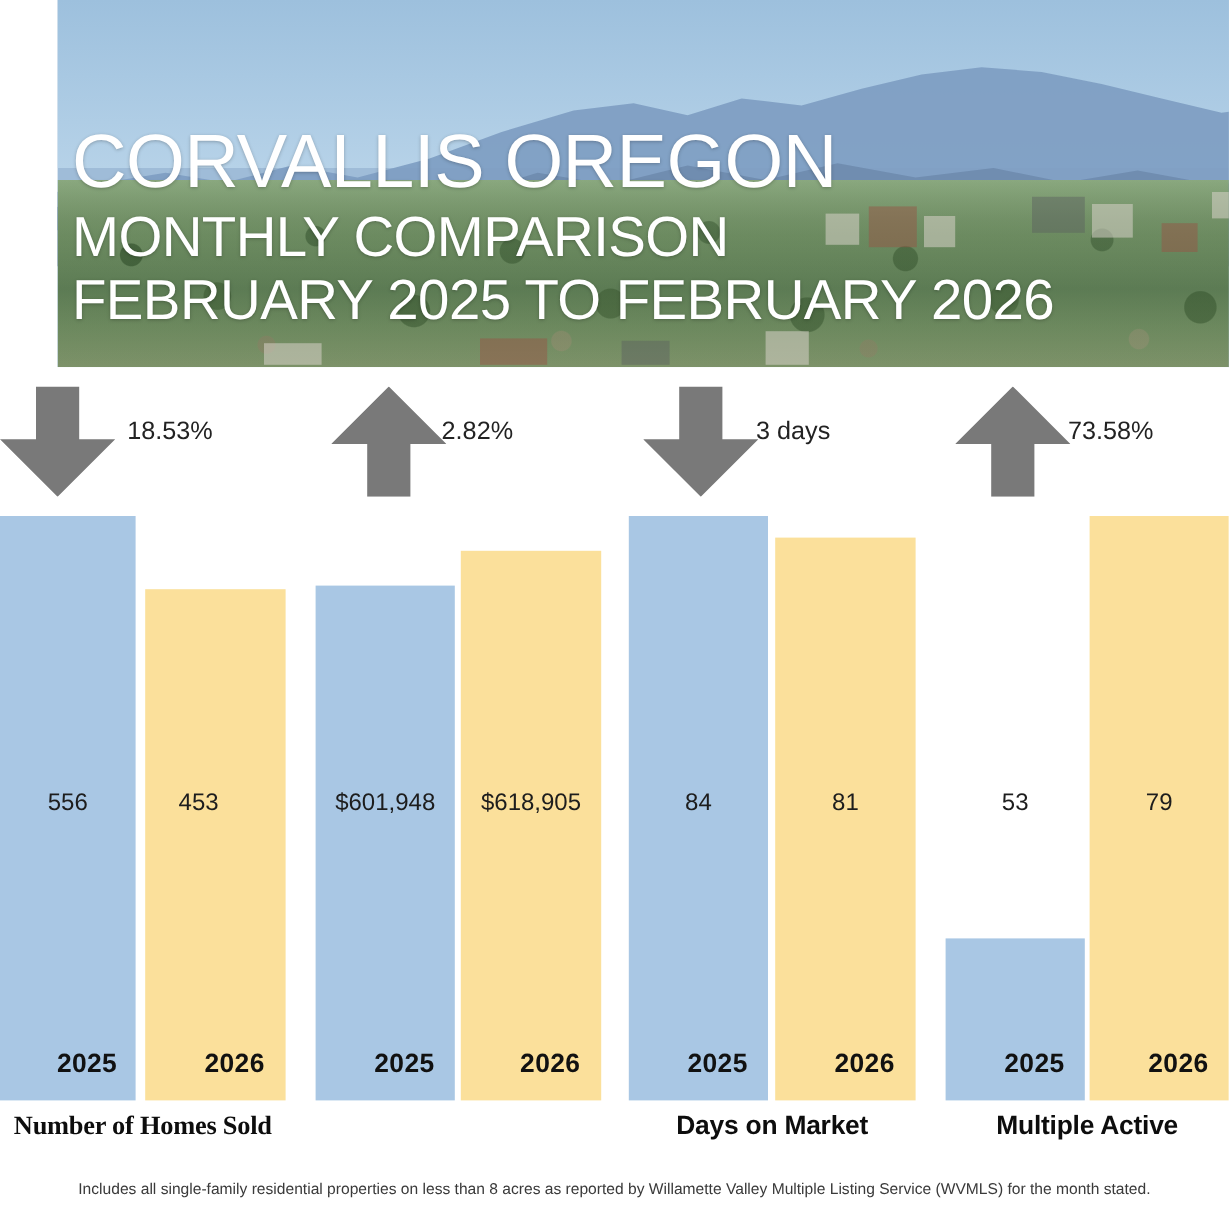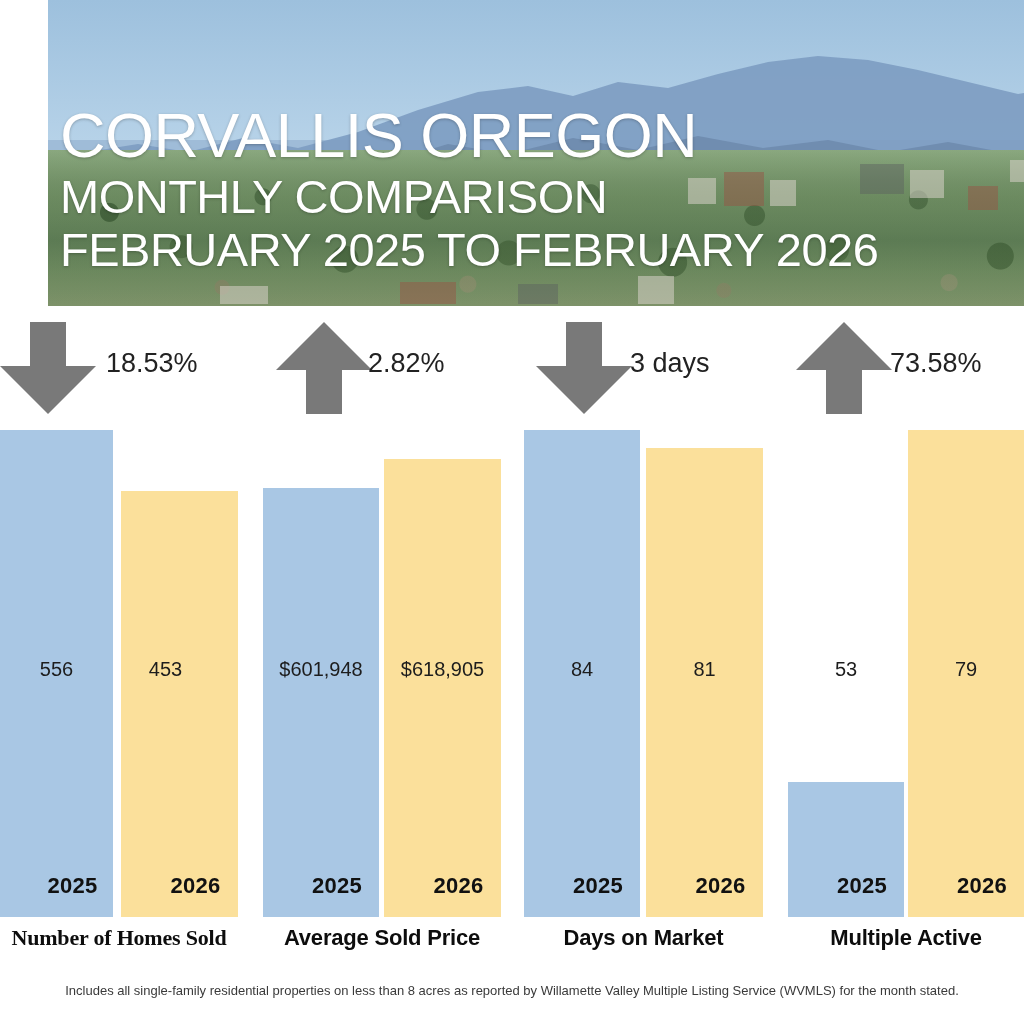--- a/index.html
+++ b/index.html
@@ -103,21 +103,21 @@
     left: 0; top: 306px;
     width: 1024px; height: 124px;
     background: #ffffff;
     z-index: 6;
   }
   .delta-group { position: absolute; top: 0; height: 124px; }
   .arrow-svg { position: absolute; top: 16px; }
   .delta-text {
     position: absolute;
     top: 42px;
-    font-size: 27px;
+    font-size: 21px;
     color: #222222;
     white-space: nowrap;
     font-family: "Liberation Sans", sans-serif;
   }
 
   
   .chart {
     position: absolute;
     left: 0; top: 430px;
     width: 1024px; height: 487px;
@@ -274,19 +274,18 @@
 
     <div class="bar blue" style="left:788px; width:116px; height:135px;"></div>
     <div class="bar yellow" style="left:908px; width:116px; height:487px;"></div>
     <div class="bar-value" style="left:788px; width:116px; top:228px;">53</div>
     <div class="bar-value" style="left:908px; width:116px; top:228px;">79</div>
     <div class="bar-year" style="left:788px; width:116px;">2025</div>
     <div class="bar-year" style="left:908px; width:116px;">2026</div>
   </div>
 
   <div class="cat-label" style="left:0px;   width:238px;font-family:Liberation Serif, serif;">Number of Homes Sold</div>
-  <div class="cat-label" style="left:263px; width:238px;">Average Sold Price</div>
   <div class="cat-label" style="left:524px; width:239px;">Days on Market</div>
   <div class="cat-label" style="left:788px; width:236px;">Multiple Active</div>
 
   <div class="footnote">Includes all single-family residential properties on less than 8 acres as reported by Willamette Valley Multiple Listing Service (WVMLS) for the month stated.</div>
 
 </div>
 
 </body></html>

